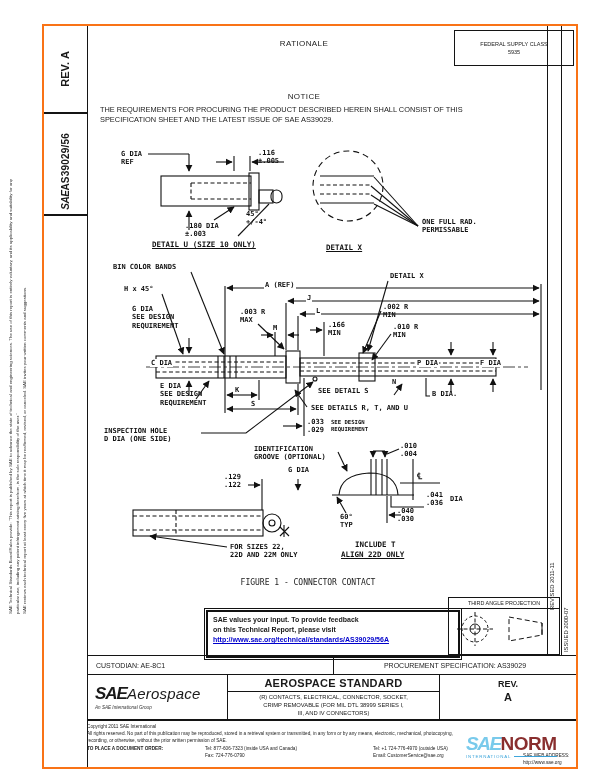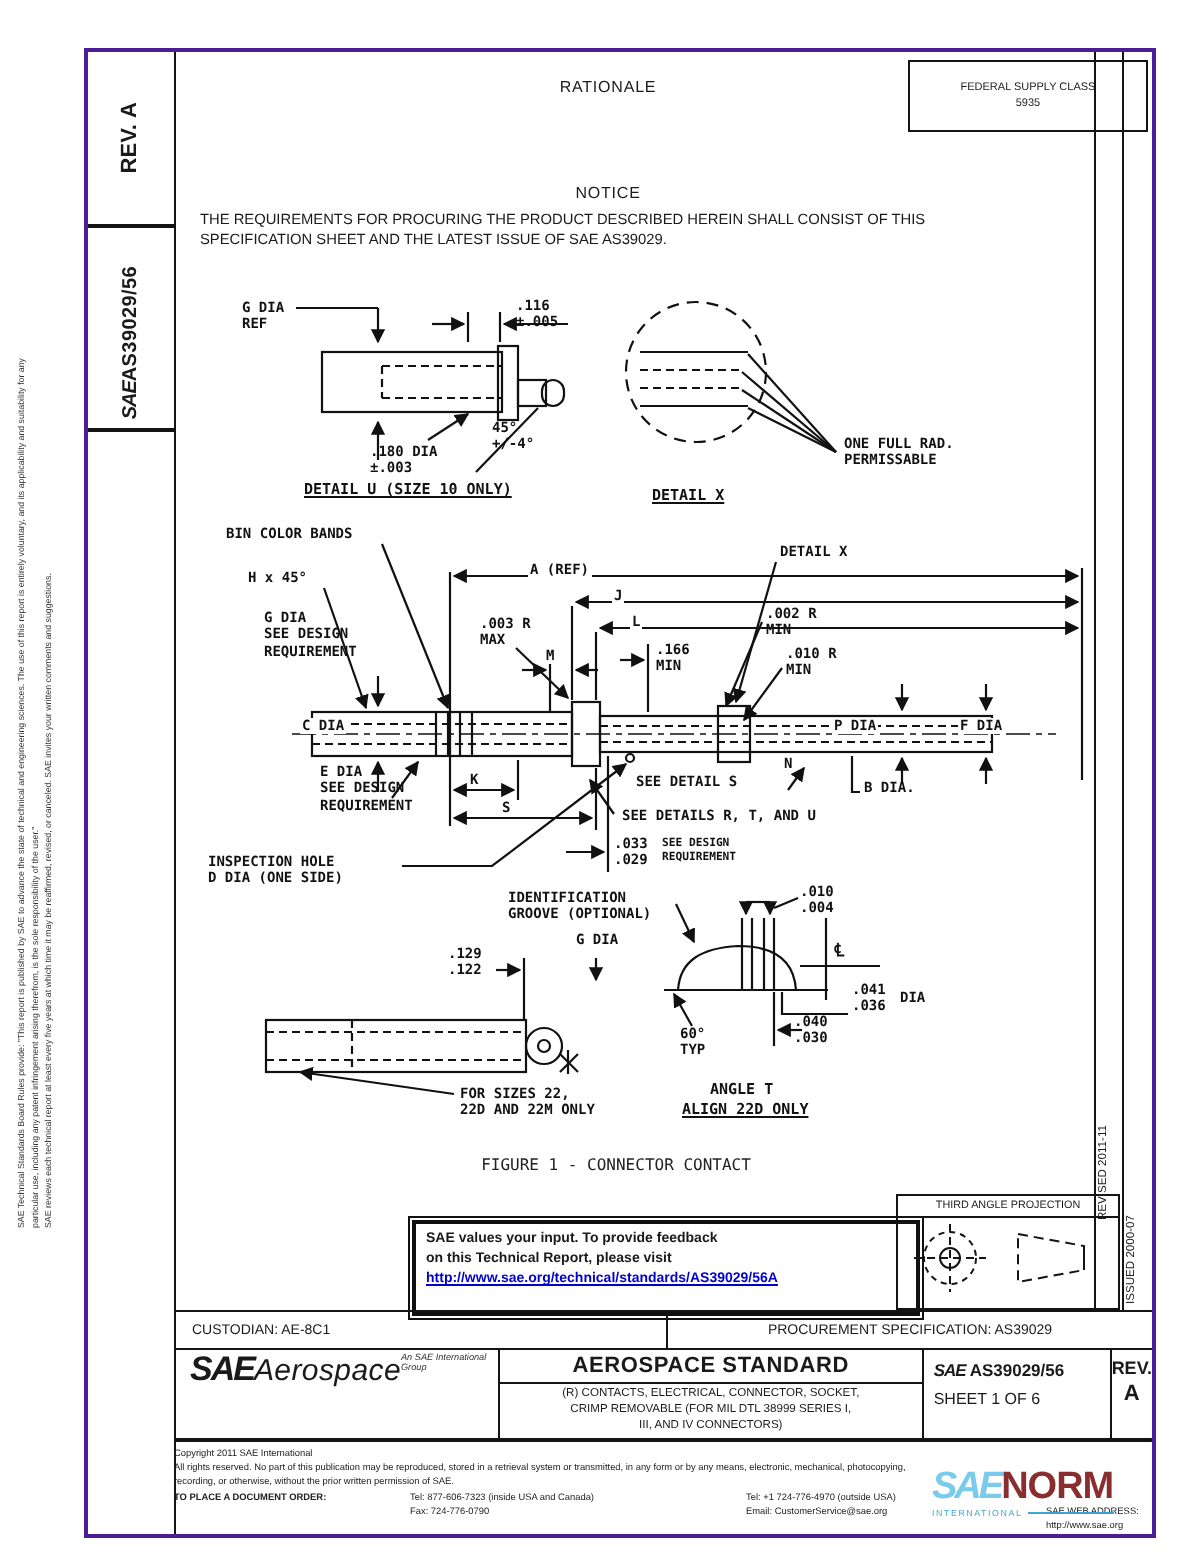--- a/index.html
+++ b/index.html
@@ -1,18 +1,18 @@
 <!DOCTYPE html>
 <html><head>
 <meta charset="utf-8">
 <style>
   html,body{margin:0;padding:0;background:#fff;}
   .page{position:relative;width:600px;height:776px;background:#fff;color:#1a1a1a;
         font-family:"Liberation Sans",sans-serif;overflow:hidden;}
-  .frame{position:absolute;left:42px;top:24px;width:532px;height:741px;border:2px solid #4c1d95;}
+  .frame{position:absolute;left:42px;top:24px;width:532px;height:741px;border:2px solid #f97316;}
   .vt{writing-mode:vertical-rl;transform:rotate(180deg);}
   
   .colbar{position:absolute;left:0;top:0;width:43px;height:100%;border-right:1.5px solid #141414;}
   .rev-box{position:absolute;left:0;top:0;width:43px;height:86px;border-bottom:2px solid #141414;
            display:flex;align-items:center;justify-content:center;}
   .rev-box .vt{font-size:11px;font-weight:700;white-space:pre-line;line-height:1.5;text-align:center;}
   .doc-box{position:absolute;left:0;top:86px;width:43px;height:104px;border-bottom:2px solid #141414;
            display:flex;align-items:flex-end;justify-content:center;padding-bottom:4px;box-sizing:border-box;}
   .doc-box .vt{font-size:10px;font-weight:700;letter-spacing:.2px;}
   .doc-box .sae-it{font-style:italic;font-weight:900;letter-spacing:-.5px;}
@@ -54,21 +54,21 @@
   .issued{position:absolute;left:519px;top:498px;height:128px;font-size:5.8px;color:#222;}
   
   .cust-row{position:absolute;left:43px;top:629px;width:489px;height:20px;border-top:1.5px solid #141414;
             border-bottom:1.5px solid #141414;display:flex;box-sizing:border-box;}
   .cust-cell{width:247px;border-right:1.5px solid #141414;display:flex;align-items:center;
              padding-left:9px;font-size:7px;box-sizing:border-box;}
   .proc-cell{flex:1;display:flex;align-items:center;justify-content:center;font-size:7px;}
   .tb{position:absolute;left:43px;top:649px;width:489px;height:46px;display:flex;
       border-bottom:2px solid #141414;box-sizing:border-box;}
   .tb-cell{border-right:1.5px solid #141414;box-sizing:border-box;}
-  .tb-logo{width:163px;display:flex;flex-direction:row;justify-content:center;padding-left:8px;}
+  .tb-logo{width:141px;display:flex;flex-direction:column;justify-content:center;padding-left:8px;}
   .sae-big{font-weight:900;font-style:italic;font-size:17px;letter-spacing:-1px;}
   .aero{font-style:italic;font-size:15px;font-weight:400;letter-spacing:.2px;}
   .tagline{font-size:4.6px;font-style:italic;color:#333;margin-top:1px;}
   .tb-title{width:212px;}
   .tb-title-head{font-size:11px;font-weight:700;text-align:center;border-bottom:1.5px solid #141414;
                  padding:2px 0 2px;letter-spacing:.3px;}
   .tb-sub{font-size:5.8px;line-height:1.35;text-align:center;white-space:pre-line;padding-top:2px;}
   .tb-num{width:94px;padding:5px 0 0 5px;font-size:8.5px;}
   .tb-num .row1{font-weight:700;}
   .tb-num .sae-sm{font-style:italic;font-weight:900;letter-spacing:-.5px;margin-right:2px;}
@@ -291,21 +291,21 @@
       <div class="fl" style="left:312px;top:304px">.010
 .004</div>
       <div class="fl big" style="left:329px;top:333px">℄</div>
       <div class="fl" style="left:338px;top:353px">.041
 .036</div>
       <div class="fl" style="left:362px;top:357px">DIA</div>
       <div class="fl" style="left:309px;top:369px">.040
 .030</div>
       <div class="fl" style="left:252px;top:375px">60°
 TYP</div>
-      <div class="fl cap" style="left:267px;top:402px">ANGLE T</div>
+      <div class="fl cap" style="left:267px;top:402px">INCLUDE T</div>
       <div class="fl u cap" style="left:253px;top:412px">ALIGN 22D ONLY</div>
 
       <div class="fl" style="left:136px;top:335px">.129
 .122</div>
       <div class="fl" style="left:142px;top:405px">FOR SIZES 22,
 22D AND 22M ONLY</div>
 
       <div class="fig-caption">FIGURE 1 - CONNECTOR CONTACT</div>
     </div>
 
@@ -342,24 +342,20 @@
     <div class="tb">
       <div class="tb-cell tb-logo">
         <div><span class="sae-big">SAE</span><span class="aero">Aerospace</span></div>
         <div class="tagline">An SAE International Group</div>
       </div>
       <div class="tb-cell tb-title">
         <div class="tb-title-head">AEROSPACE STANDARD</div>
         <div class="tb-sub">(R) CONTACTS, ELECTRICAL, CONNECTOR, SOCKET,
 CRIMP REMOVABLE (FOR MIL DTL 38999 SERIES I,
 III, AND IV CONNECTORS)</div>
-      </div>
-      <div class="tb-cell tb-num">
-        <div class="row1"><span class="sae-sm">SAE</span><span>AS39029/56</span></div>
-        <div class="row2">SHEET 1 OF 6</div>
       </div>
       <div class="tb-cell tb-rev">
         <div class="rl">REV.</div>
         <div class="rv">A</div>
       </div>
     </div>
 
     <div class="footer">
       <p>Copyright 2011 SAE International</p>
       <p>All rights reserved. No part of this publication may be reproduced, stored in a retrieval system or transmitted, in any form or by any means, electronic, mechanical, photocopying,</p>

